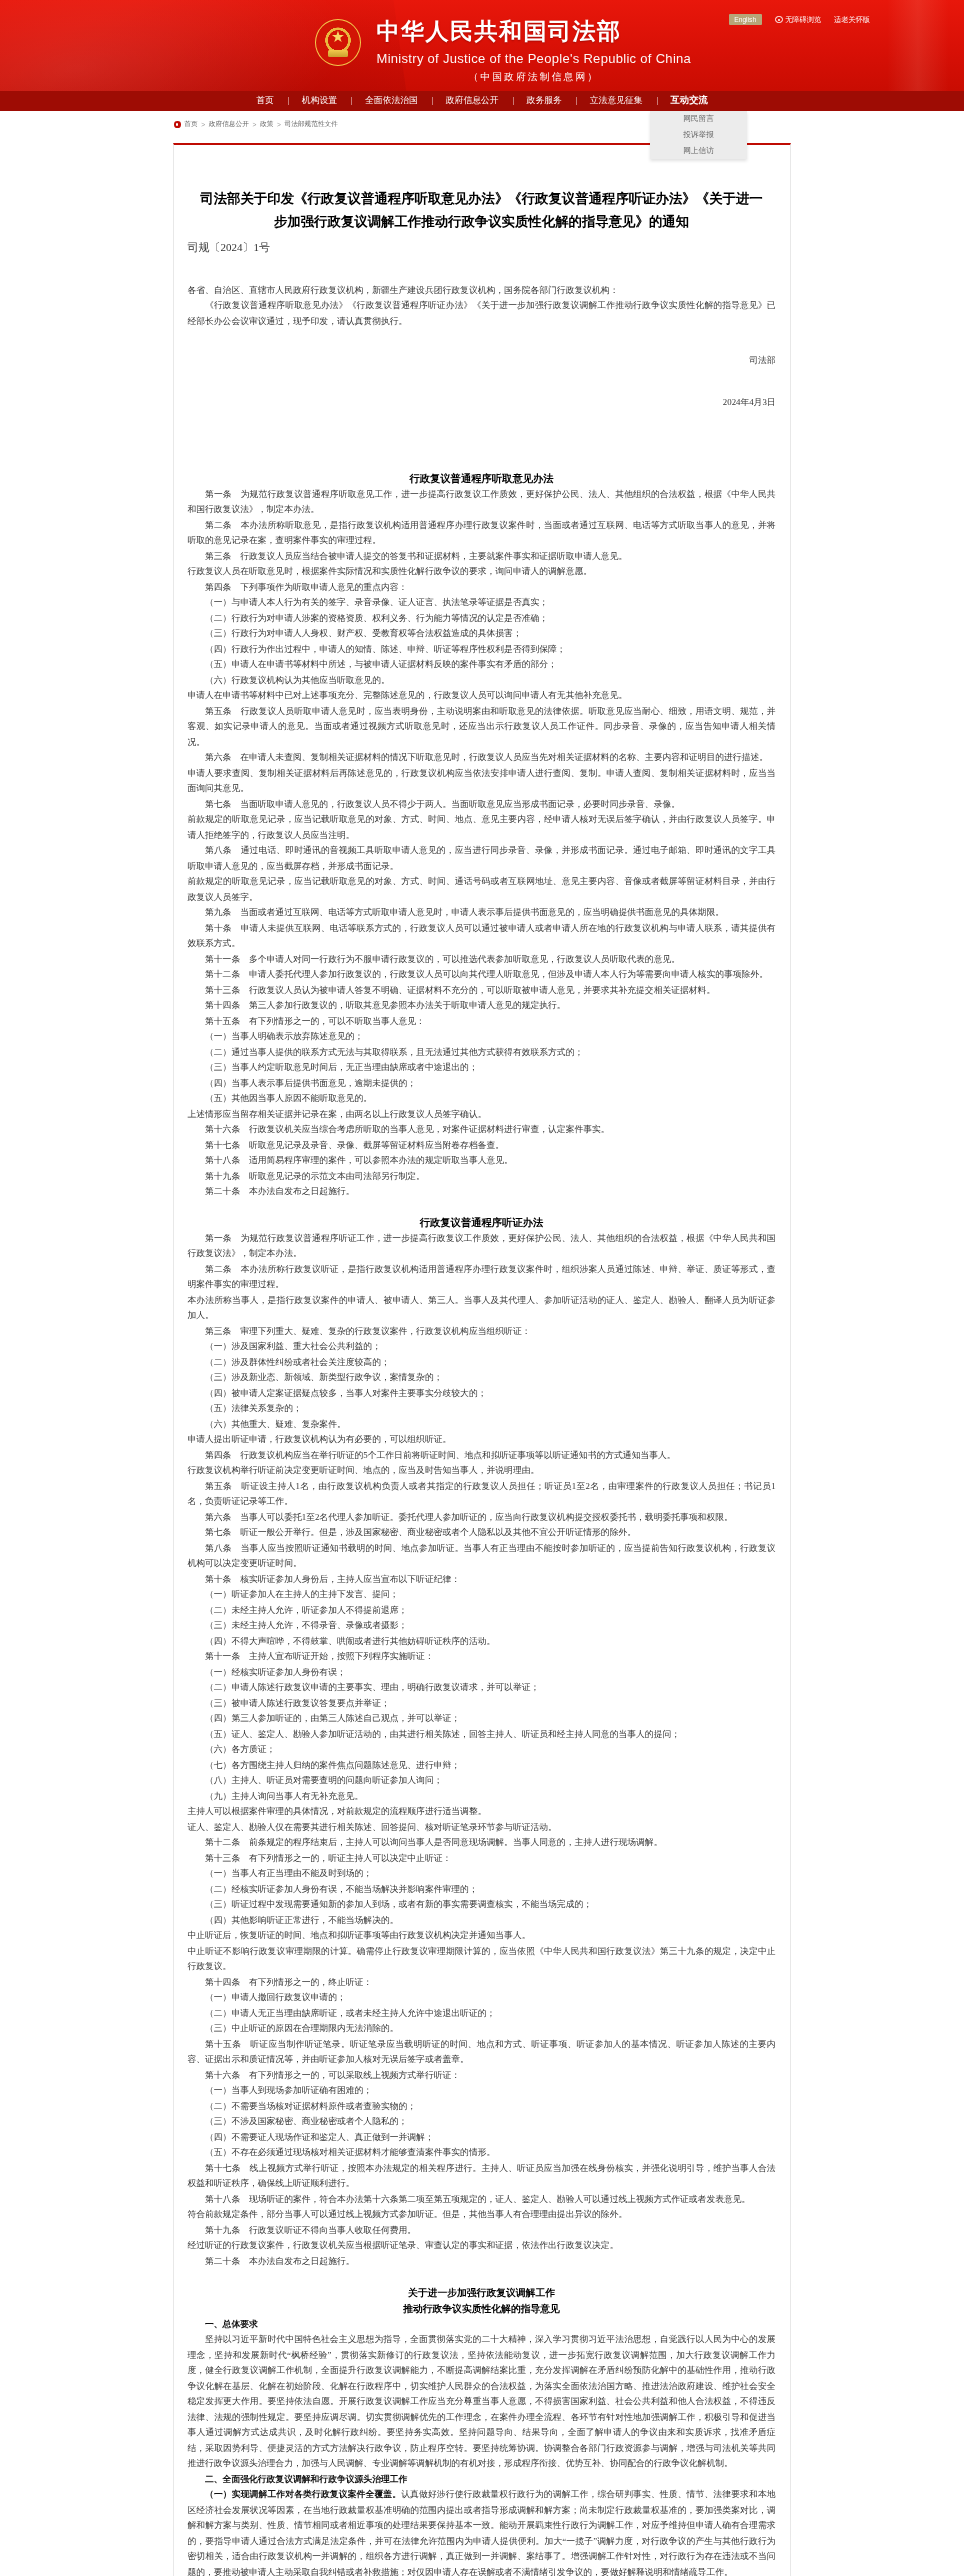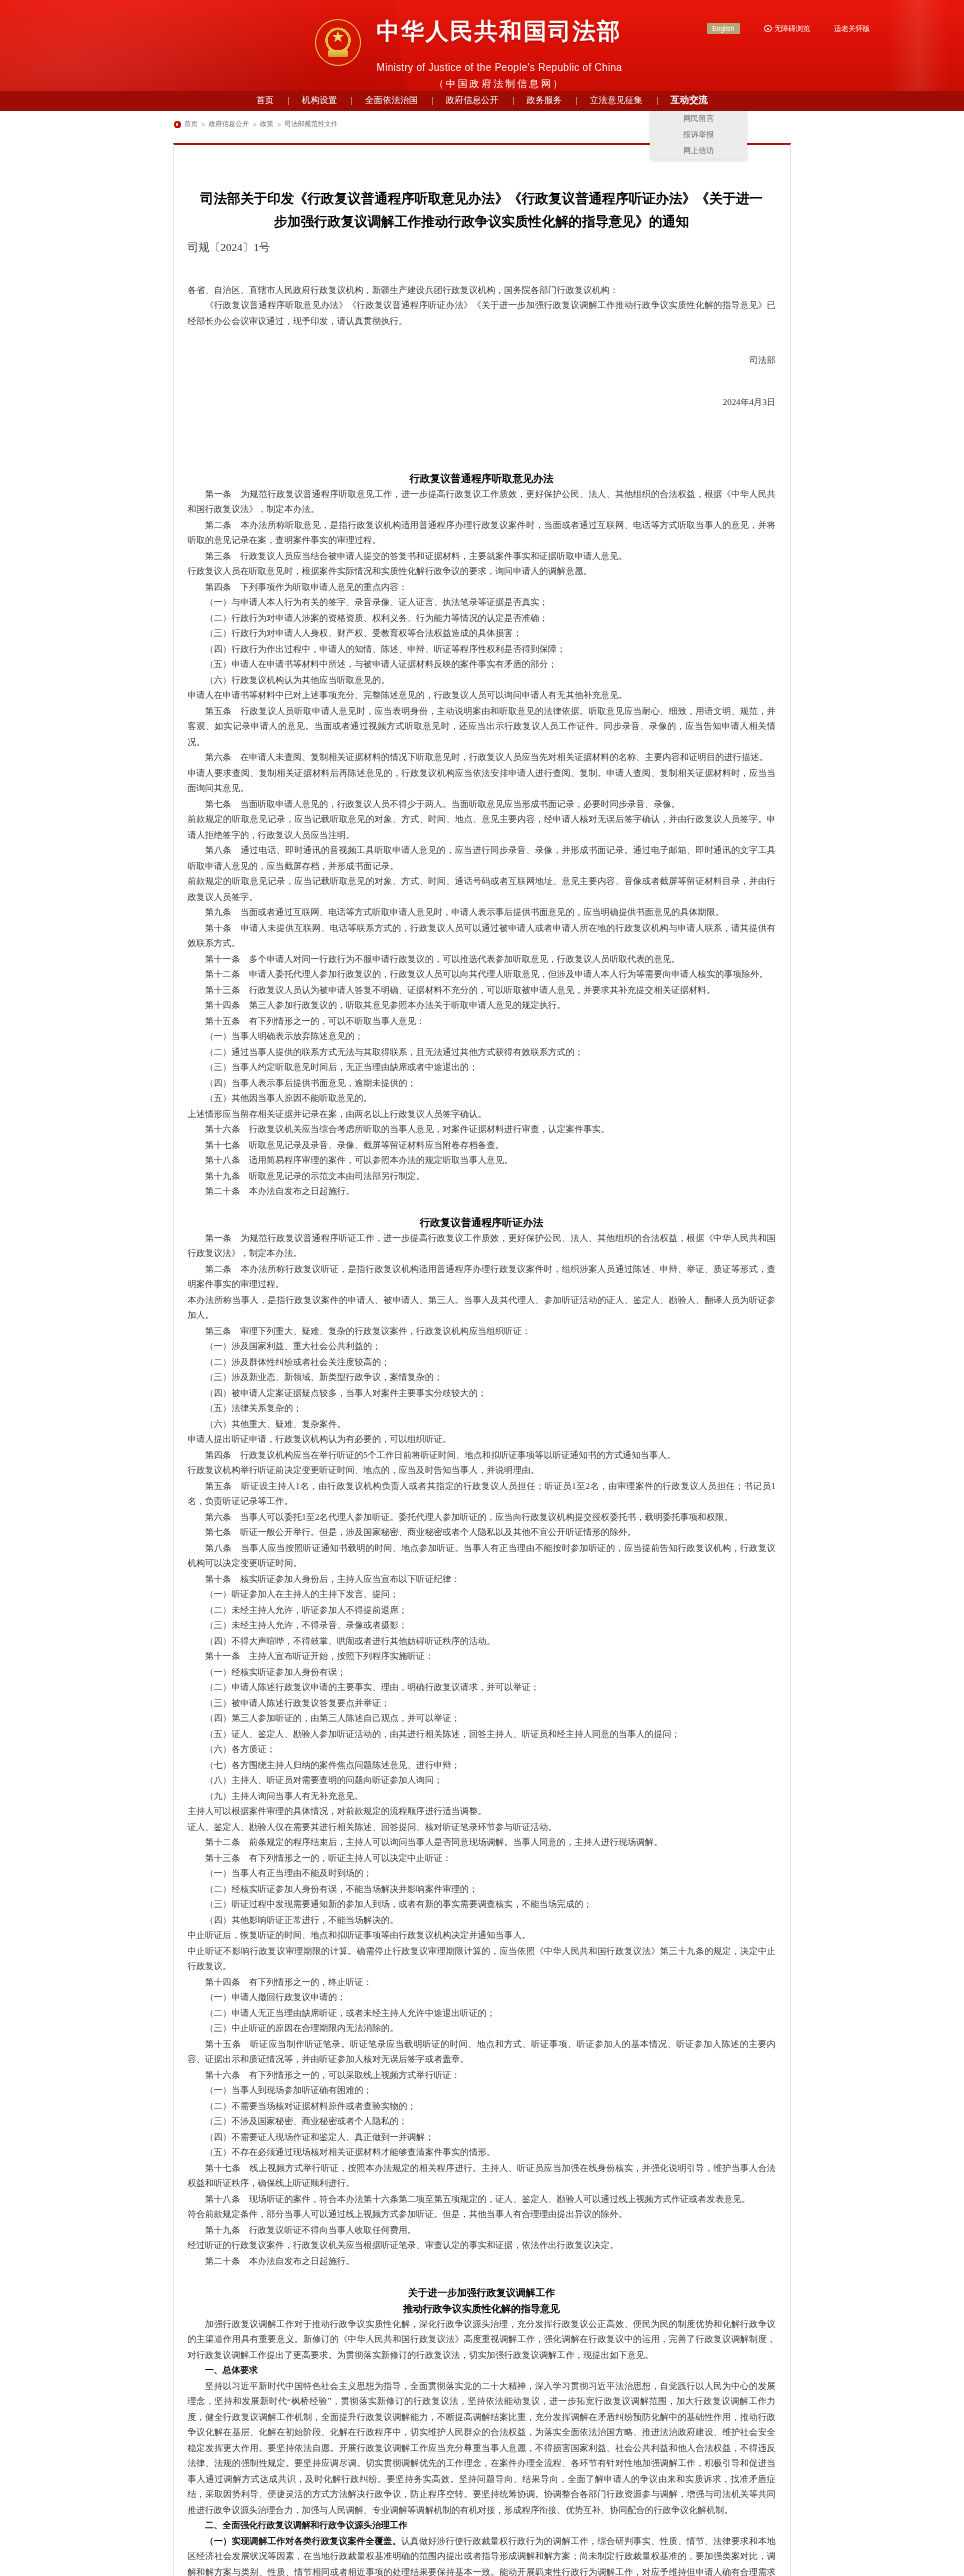--- a/index.html
+++ b/index.html
@@ -8,36 +8,36 @@
 
   
   #hdr{position:absolute;left:0;top:0;width:964px;height:91px;
     background:linear-gradient(180deg,#e8170b 0%,#d81006 55%,#c90c02 100%);overflow:hidden;}
   #hdr::before{content:"";position:absolute;left:-62px;top:-31px;width:464px;height:216px;
     background:radial-gradient(ellipse at 30% 40%,rgba(255,255,255,.10),rgba(255,255,255,0) 60%),
                radial-gradient(ellipse at 70% 80%,rgba(120,0,0,.25),rgba(120,0,0,0) 65%);
     transform:rotate(-8deg);}
   #hdr::after{content:"";position:absolute;right:15.5px;top:0;width:62px;height:91px;
     background:linear-gradient(90deg,rgba(255,255,255,0),rgba(255,200,180,.12),rgba(255,255,255,0));}
-  .hdr-utils{position:absolute;top:23px;right:94px;display:flex;align-items:center;gap:24px;color:#fff;font-size:7.2px;}
+  .hdr-utils{position:absolute;top:14px;right:94px;display:flex;align-items:center;gap:13px;color:#fff;font-size:7.2px;}
   .btn-english{background:#b7a678;color:#fff;padding:2.1px 5.7px;border-radius:1px;font-size:6.7px;cursor:pointer;}
   .util-link{display:flex;align-items:center;gap:2.6px;cursor:pointer;}
   .icon-access{display:inline-block;width:7.7px;height:7.7px;border:1px solid #fff;border-radius:50%;box-sizing:border-box;position:relative;}
   .icon-access::after{content:"";position:absolute;left:1.8px;top:1.8px;width:2.1px;height:2.1px;border-radius:50%;background:#fff;}
   .brand{position:absolute;left:315px;top:18.5px;display:flex;align-items:flex-start;}
   .emblem{width:46px;height:47px;border-radius:50%;
     background:radial-gradient(circle at 50% 45%,#d21405 0 30%,#e9b83e 31% 38%,#d21405 39% 86%,#f2c94c 87% 100%);
     border:1.5px solid #f2c94c;box-sizing:border-box;position:relative;flex:0 0 auto;}
   .emblem::before{content:"★";position:absolute;left:0;right:0;top:8.2px;text-align:center;color:#f7d765;font-size:15.5px;}
   .emblem::after{content:"";position:absolute;left:12.4px;right:12.4px;bottom:7.2px;height:7.2px;
     background:linear-gradient(180deg,#f2c94c,#caa12e);border-radius:1.5px;}
   .brand-text{margin-left:15.5px;color:#fff;}
   .brand-title{font-size:23px;font-weight:bold;letter-spacing:1.5px;line-height:25px;
     font-family:"Liberation Serif","DejaVu Serif",serif;text-shadow:0 1px 1.5px rgba(120,0,0,.5);}
-  .brand-sub{margin-top:18px;font-size:10px;letter-spacing:0.3px;opacity:.96;}
+  .brand-sub{margin-top:7px;font-size:13px;letter-spacing:0.3px;opacity:.96;}
   .brand-net{margin-top:5.7px;text-align:center;font-size:9.8px;letter-spacing:2.1px;
     font-family:"Liberation Serif","DejaVu Serif",serif;}
 
   
   #nav{position:absolute;left:0;top:91px;width:964px;height:19.6px;background:#9e0c04;}
   #nav ul{margin:0;padding:0;list-style:none;display:flex;justify-content:center;height:19.6px;}
   #nav li{position:relative;padding:0 14px;line-height:19.6px;color:#fff;font-size:8.8px;cursor:pointer;white-space:nowrap;}
   #nav li+li::before{content:"";position:absolute;left:0;top:5.7px;width:0.5px;height:8.2px;background:rgba(255,255,255,.45);}
   #nav li.active{font-weight:bold;font-size:9.3px;}
   
@@ -227,21 +227,20 @@
           <div class="p">（三）不涉及国家秘密、商业秘密或者个人隐私的；</div>
           <div class="p">（四）不需要证人现场作证和鉴定人、真正做到一并调解；</div>
           <div class="p">（五）不存在必须通过现场核对相关证据材料才能够查清案件事实的情形。</div>
           <div class="p">第十七条　线上视频方式举行听证，按照本办法规定的相关程序进行。主持人、听证员应当加强在线身份核实，并强化说明引导，维护当事人合法权益和听证秩序，确保线上听证顺利进行。</div>
           <div class="p">第十八条　现场听证的案件，符合本办法第十六条第二项至第五项规定的，证人、鉴定人、勘验人可以通过线上视频方式作证或者发表意见。</div>
           <div class="sal">符合前款规定条件，部分当事人可以通过线上视频方式参加听证。但是，其他当事人有合理理由提出异议的除外。</div>
           <div class="p">第十九条　行政复议听证不得向当事人收取任何费用。</div>
           <div class="sal">经过听证的行政复议案件，行政复议机关应当根据听证笔录、审查认定的事实和证据，依法作出行政复议决定。</div>
           <div class="p">第二十条　本办法自发布之日起施行。</div>
           <div class="sec3t">关于进一步加强行政复议调解工作<br>推动行政争议实质性化解的指导意见</div>
-          <div class="p">加强行政复议调解工作对于推动行政争议实质性化解，深化行政争议源头治理，充分发挥行政复议公正高效、便民为民的制度优势和化解行政争议的主渠道作用具有重要意义。新修订的《中华人民共和国行政复议法》高度重视调解工作，强化调解在行政复议中的运用，完善了行政复议调解制度，对行政复议调解工作提出了更高要求。为贯彻落实新修订的行政复议法，切实加强行政复议调解工作，现提出如下意见。</div>
           <div class="head">一、总体要求</div>
           <div class="p">坚持以习近平新时代中国特色社会主义思想为指导，全面贯彻落实党的二十大精神，深入学习贯彻习近平法治思想，自觉践行以人民为中心的发展理念，坚持和发展新时代“枫桥经验”，贯彻落实新修订的行政复议法，坚持依法能动复议，进一步拓宽行政复议调解范围，加大行政复议调解工作力度，健全行政复议调解工作机制，全面提升行政复议调解能力，不断提高调解结案比重，充分发挥调解在矛盾纠纷预防化解中的基础性作用，推动行政争议化解在基层、化解在初始阶段、化解在行政程序中，切实维护人民群众的合法权益，为落实全面依法治国方略、推进法治政府建设、维护社会安全稳定发挥更大作用。要坚持依法自愿。开展行政复议调解工作应当充分尊重当事人意愿，不得损害国家利益、社会公共利益和他人合法权益，不得违反法律、法规的强制性规定。要坚持应调尽调。切实贯彻调解优先的工作理念，在案件办理全流程、各环节有针对性地加强调解工作，积极引导和促进当事人通过调解方式达成共识，及时化解行政纠纷。要坚持务实高效。坚持问题导向、结果导向，全面了解申请人的争议由来和实质诉求，找准矛盾症结，采取因势利导、便捷灵活的方式方法解决行政争议，防止程序空转。要坚持统筹协调。协调整合各部门行政资源参与调解，增强与司法机关等共同推进行政争议源头治理合力，加强与人民调解、专业调解等调解机制的有机对接，形成程序衔接、优势互补、协同配合的行政争议化解机制。</div>
           <div class="head">二、全面强化行政复议调解和行政争议源头治理工作</div>
           <div class="bi"><b>（一）实现调解工作对各类行政复议案件全覆盖。</b>认真做好涉行使行政裁量权行政行为的调解工作，综合研判事实、性质、情节、法律要求和本地区经济社会发展状况等因素，在当地行政裁量权基准明确的范围内提出或者指导形成调解和解方案；尚未制定行政裁量权基准的，要加强类案对比，调解和解方案与类别、性质、情节相同或者相近事项的处理结果要保持基本一致。能动开展羁束性行政行为调解工作，对应予维持但申请人确有合理需求的，要指导申请人通过合法方式满足法定条件，并可在法律允许范围内为申请人提供便利。加大“一揽子”调解力度，对行政争议的产生与其他行政行为密切相关，适合由行政复议机构一并调解的，组织各方进行调解，真正做到一并调解、案结事了。增强调解工作针对性，对行政行为存在违法或不当问题的，要推动被申请人主动采取自我纠错或者补救措施；对仅因申请人存在误解或者不满情绪引发争议的，要做好解释说明和情绪疏导工作。</div>
         </div>
     </div>
   </div>
 
 </div>
 

